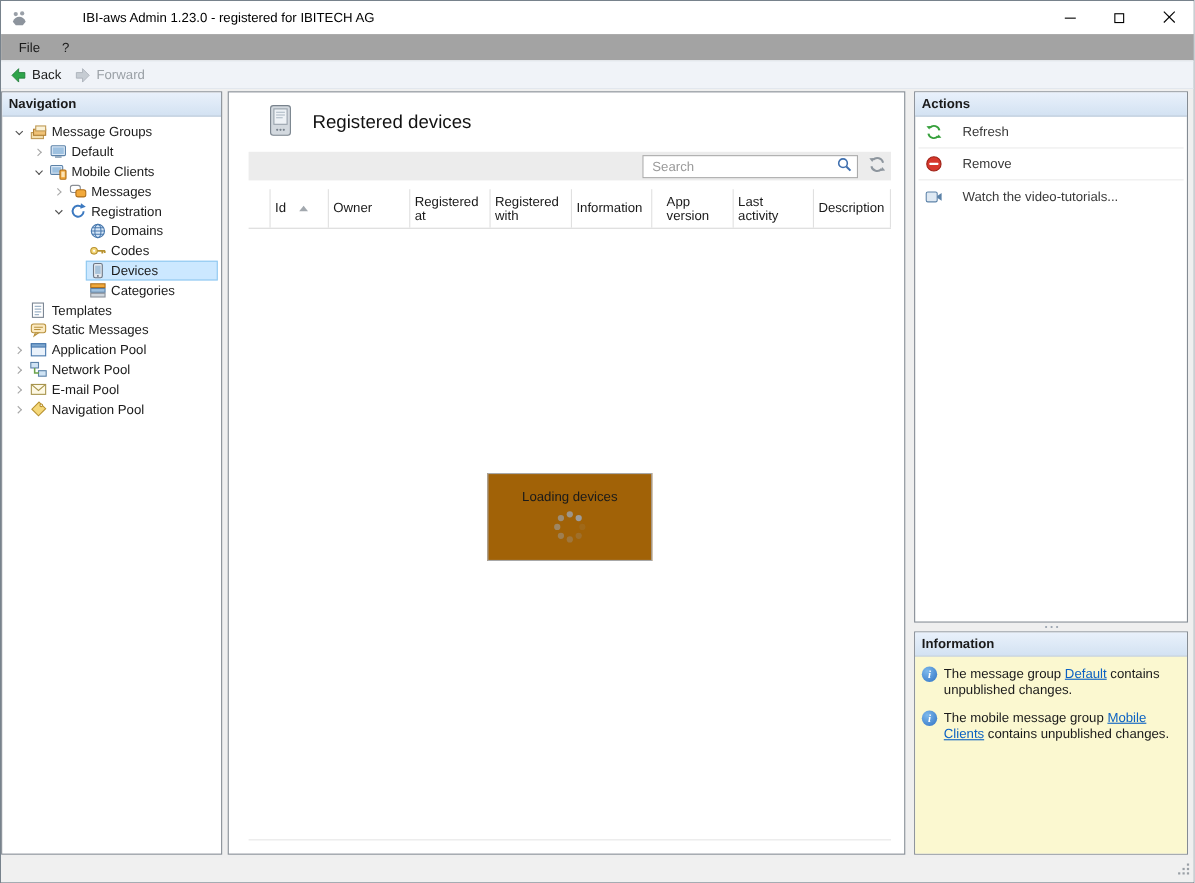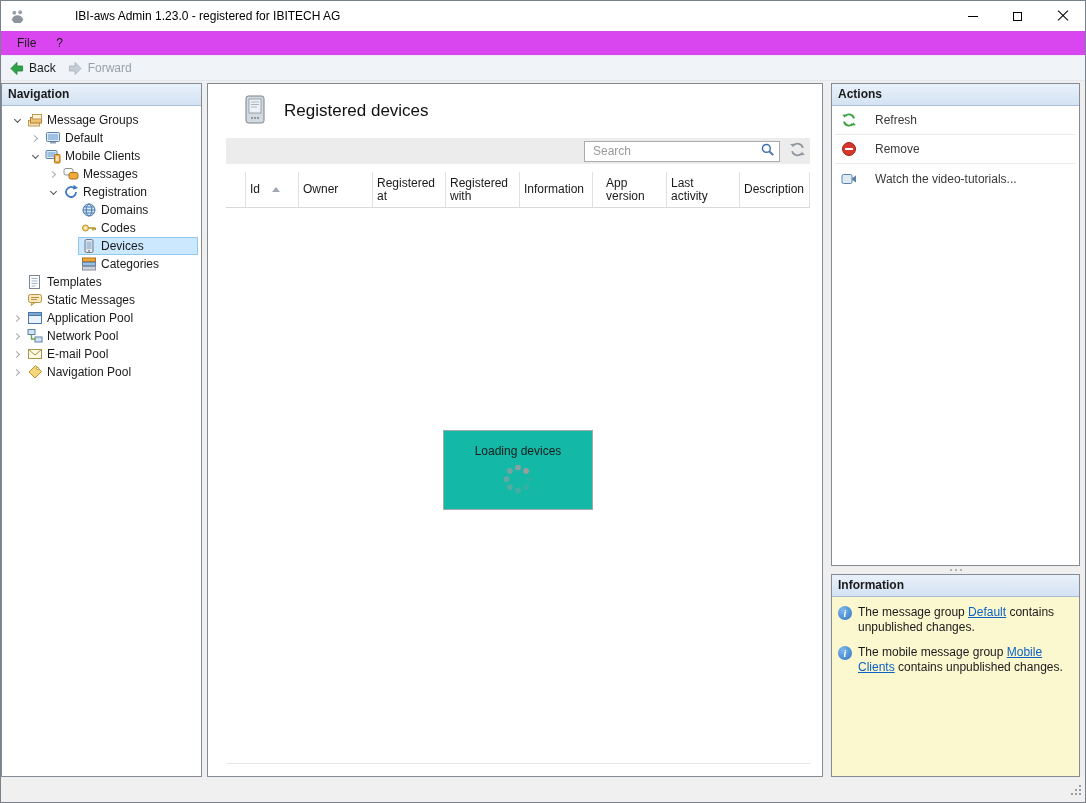--- a/index.html
+++ b/index.html
@@ -14,21 +14,21 @@
   .win-controls { margin-left: auto; display: flex; height: 100%; }
   .win-btn { width: 45px; height: 100%; display: flex; align-items: center; justify-content: center; }
   .glyph-min { width: 10px; height: 1px; background: #000; }
   .glyph-max { width: 9px; height: 9px; border: 1px solid #000; }
   .glyph-close { position: relative; width: 12px; height: 12px; }
   .glyph-close::before, .glyph-close::after { content: ""; position: absolute; left: -1px; top: 5px; width: 14px; height: 1px; background: #000; }
   .glyph-close::before { transform: rotate(45deg); }
   .glyph-close::after { transform: rotate(-45deg); }
 
   
-  .menubar { height: 24px; display: flex; align-items: center; background: #d946ef; padding-left: 6px; }
+  .menubar { height: 24px; display: flex; align-items: center; background: #a3a3a3; padding-left: 6px; }
   .menu-item { padding: 3px 10px; }
   .toolbar { height: 26px; background: #f0f3f8; border-top: 1px solid #e7ebf1; border-bottom: 1px solid #e2e7ee; display: flex; align-items: center; padding-left: 8px; gap: 12px; }
   .tool-btn { display: flex; align-items: center; gap: 5px; }
   .tool-btn .t-icon { width: 15px; height: 15px; }
   .tool-btn.disabled { color: #9aa0a6; }
 
   
   .workspace { position: absolute; top: 80px; bottom: 22px; left: 0; right: 0; background: #efefef; }
   .panel { position: absolute; background: #fff; border: 1px solid #848b93; }
   .panel-header { height: 22px; background: linear-gradient(#e9f1fb, #d3e2f2); border-bottom: 1px solid #aabdd3; font-weight: bold; padding: 0 6px; line-height: 21px; font-size: 12px; }
@@ -56,21 +56,21 @@
   .search-box { width: 196px; height: 21px; border: 1px solid #ababab; background: #fff; display: flex; align-items: center; padding-right: 4px; }
   .search-input { flex: 1; border: none; outline: none; font: 12px "Liberation Sans", sans-serif; padding-left: 8px; color: #333; background: transparent; min-width: 0; }
   .search-input::placeholder { color: #9a9a9a; }
   .table-head { margin: 8px 12px 0 18px; display: flex; border-bottom: 1px solid #d9d9d9; }
   .th { min-height: 35px; display: flex; align-items: center; padding: 2px 4px; border-right: 1px solid #e0e0e0; line-height: 13px; }
   .c0 { width: 20px; } .c1 { width: 53px; } .c2 { width: 74px; } .c3 { width: 73px; } .c4 { width: 74px; }
   .c5 { width: 73px; } .c6 { width: 74px; justify-content: flex-end; } .c7 { width: 73px; } .c8 { flex: 1; }
   .wrap2 { max-width: 56px; display: inline-block; }
   .sort-up { width: 0; height: 0; border-left: 4px solid transparent; border-right: 4px solid transparent; border-bottom: 5px solid #a2a8ae; margin-left: 12px; }
   .table-body { position: relative; margin: 0 12px 0 18px; height: 556px; border-bottom: 1px solid #e6e6e6; }
-  .loading-box { position: absolute; left: 50%; top: 222px; transform: translateX(-50%); width: 150px; height: 80px; border: 1px solid #a8a8a8; background: #14b8a6; text-align: center; padding-top: 13px; }
+  .loading-box { position: absolute; left: 50%; top: 222px; transform: translateX(-50%); width: 150px; height: 80px; border: 1px solid #a8a8a8; background: #a16207; text-align: center; padding-top: 13px; }
   .spinner { margin-top: 2px; animation: rot 1s steps(8) infinite; transform-origin: 50% 50%; }
   @keyframes rot { to { transform: rotate(360deg); } }
 
   
   .right-col { position: absolute; left: 830px; right: 5px; top: 2px; bottom: 3px; display: flex; flex-direction: column; }
   .actions-panel { position: relative; height: 483px; background: #fff; border: 1px solid #848b93; }
   .action-item { display: flex; align-items: center; gap: 18px; height: 29px; margin: 0 3px; padding-left: 6px; border-bottom: 1px solid #ebebeb; color: #3a3a3a; }
   .action-item.last { border-bottom: none; }
   .a-icon { width: 16px; height: 16px; flex: none; }
   .v-splitter { height: 8px; display: flex; align-items: center; justify-content: center; gap: 3px; }

